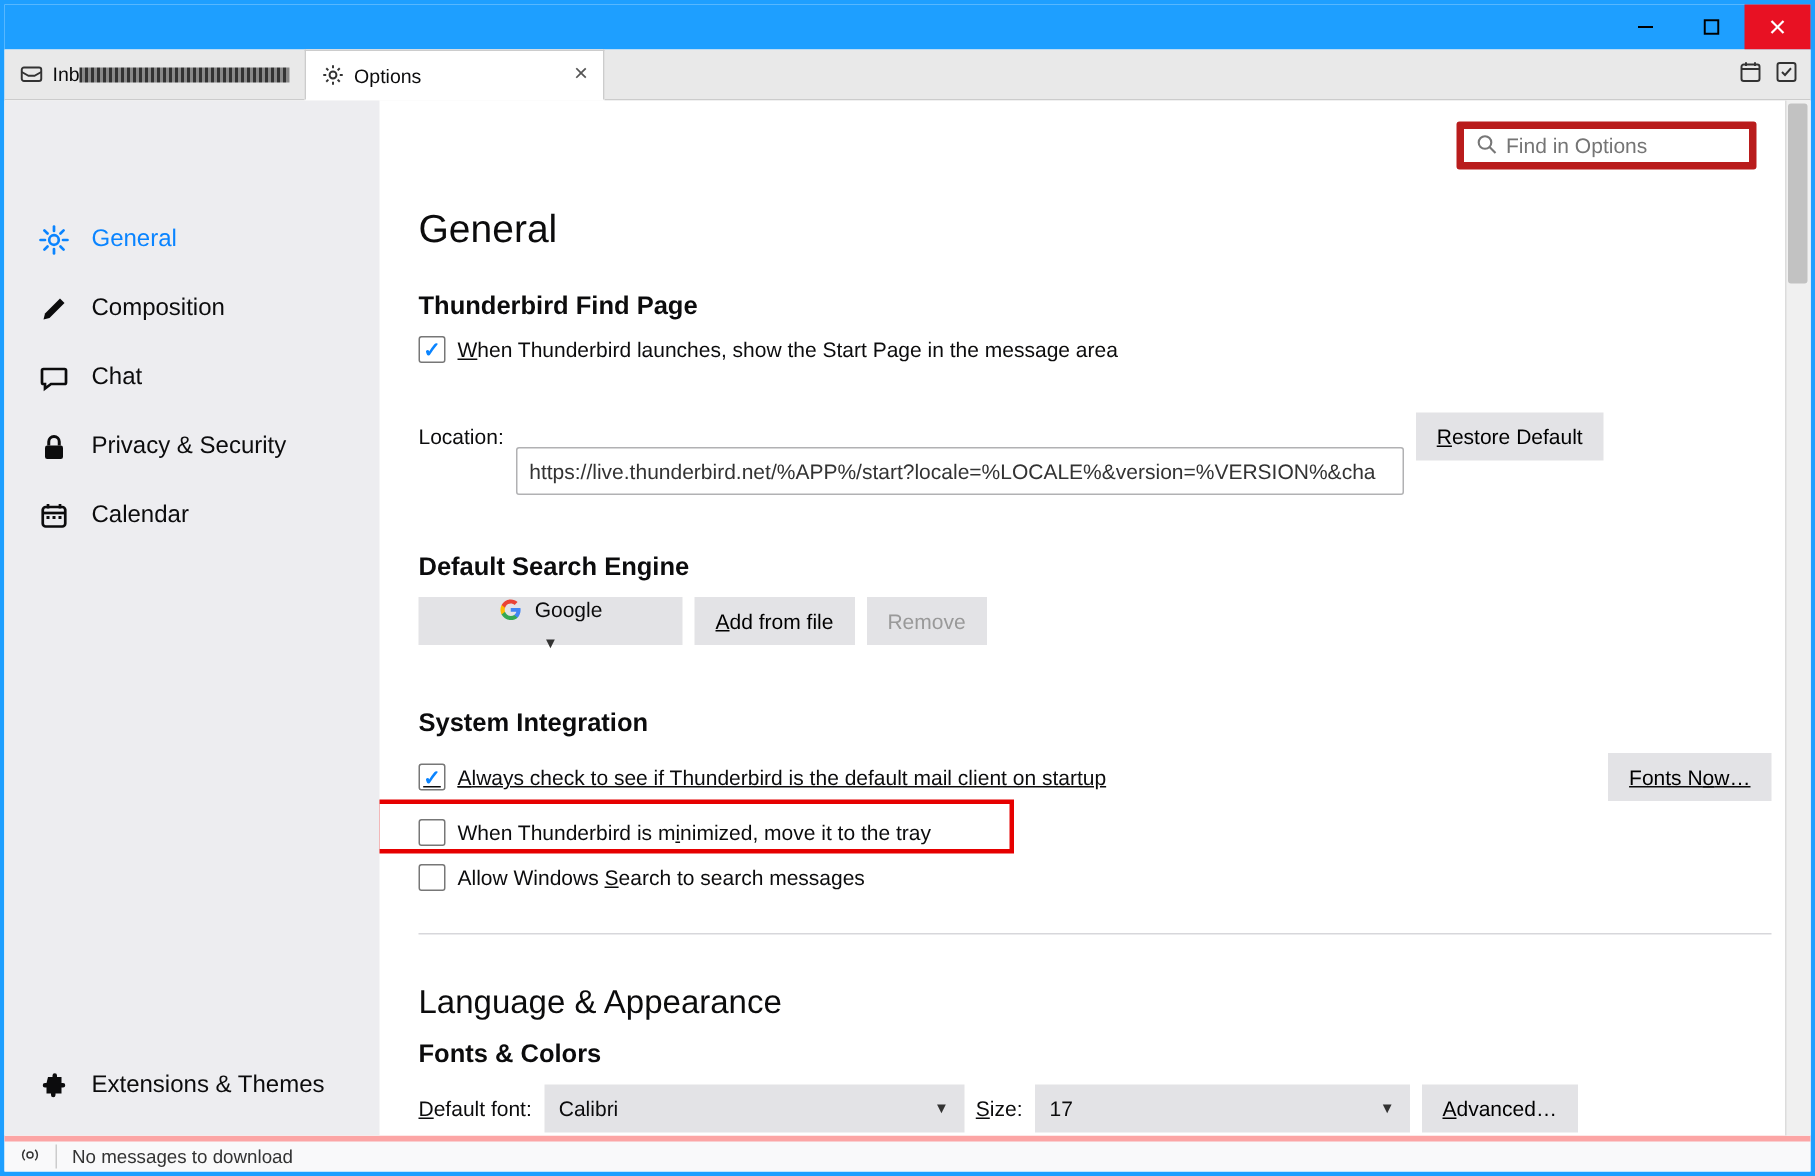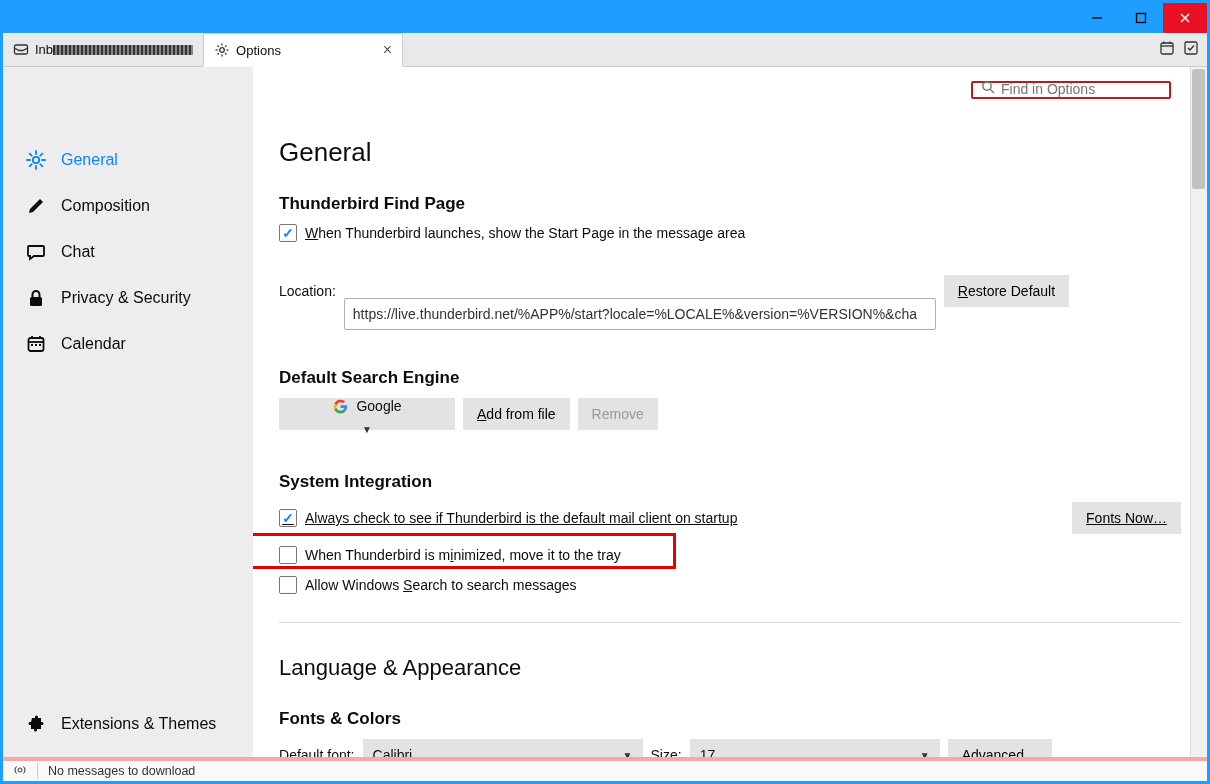--- a/index.html
+++ b/index.html
@@ -19,24 +19,24 @@
 .tabbar-right .ticon { width:18px; height:18px; }
 .redact { display:inline-block; width: 140px; height: 10px; background: repeating-linear-gradient(90deg,#333,#333 2px,#888 2px,#888 4px); vertical-align:middle; }
 .body { flex: 1; display: flex; min-height: 0; background: #fff; position: relative; }
 .sidebar { width: 250px; background: #ededf0; padding-top: 70px; display: flex; flex-direction: column; }
 .navitem { display: flex; align-items: center; gap: 14px; padding: 12px 22px; font-size: 16px; cursor: default; }
 .navitem.active { color: #0a84ff; }
 .navitem .nicon { width: 22px; height: 22px; display:flex; align-items:center; justify-content:center; flex-shrink:0; }
 .sidebar-spacer { flex: 1; }
 .content-wrap { flex: 1; position: relative; min-width: 0; }
 .content { position: absolute; inset: 0; overflow-y: scroll; padding: 14px 26px 30px 26px; }
-.searchbox { position: absolute; right: 36px; top: 14px; width: 200px; height: 18px; border: 2px solid #b91c1c; border-radius: 2px; display: flex; align-items: flex-end; padding: 0 8px; gap: 6px; background: #fff; }
+.searchbox { position: absolute; right: 36px; top: 14px; width: 200px; height: 32px; border: 5px solid #b91c1c; border-radius: 2px; display: flex; align-items: center; padding: 0 8px; gap: 6px; background: #fff; }
 .searchbox input { border: none; outline: none; flex: 1; font-size: 14px; background: transparent; }
 h1 { font-size: 26px; font-weight: 400; margin-top: 56px; margin-bottom: 26px; }
-h2.sub { font-size: 22px; font-weight: 400; margin-top: 32px; margin-bottom: 28px; }
+h2.sub { font-size: 22px; font-weight: 400; margin-top: 32px; margin-bottom: 12px; }
 .section-title { font-size: 17px; font-weight: 600; margin-bottom: 10px; }
 .row { display: flex; align-items: center; gap: 8px; margin: 6px 0; }
 .checkbox { width: 18px; height: 18px; border: 1px solid #777; border-radius: 2px; background: #fff; display:flex; align-items:center; justify-content:center; flex-shrink:0; }
 .checkbox.checked::after { content: "✓"; color: #0a84ff; font-weight: bold; font-size: 14px; line-height: 1; }
 .u { text-decoration: underline; }
 .textfield { height: 32px; border: 1px solid #b1b1b3; border-radius: 2px; padding: 0 8px; font-size: 14px; background: #fff; overflow: hidden; white-space: nowrap; display:flex; align-items:center; color: #333; margin-top: 46px; }
 .btn { height: 32px; padding: 0 14px; background: #e3e3e6; border: none; font-size: 14px; display: inline-flex; align-items: center; justify-content:center; white-space: nowrap; }
 .btn.disabled { color: #999; }
 .select { height: 32px; background: #e3e3e6; padding: 0 10px; display: inline-flex; align-items: center; gap: 10px; min-width: 120px; justify-content: space-between; }
 .select .caret { font-size: 10px; color: #333; }

